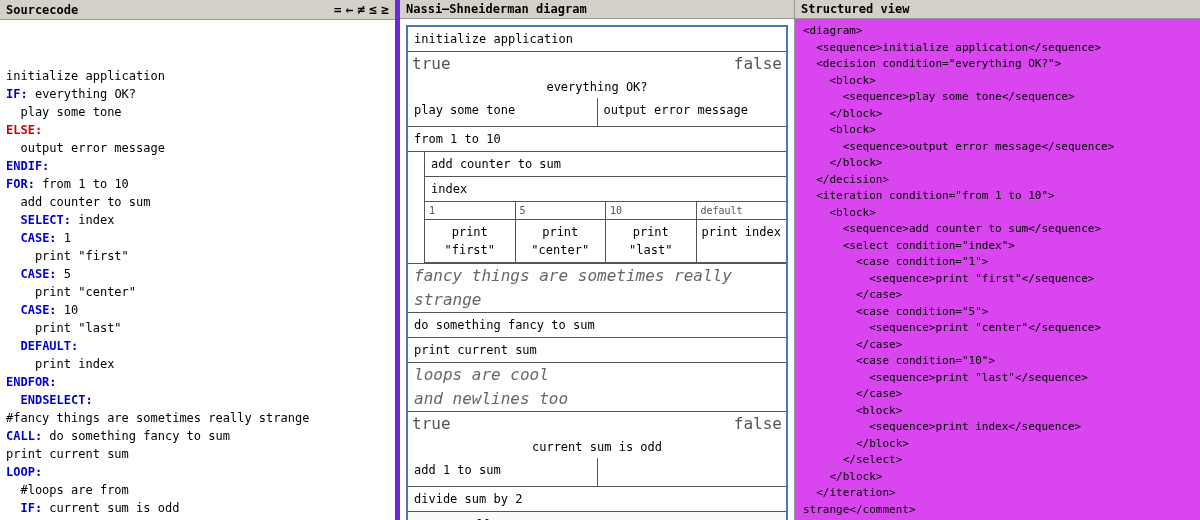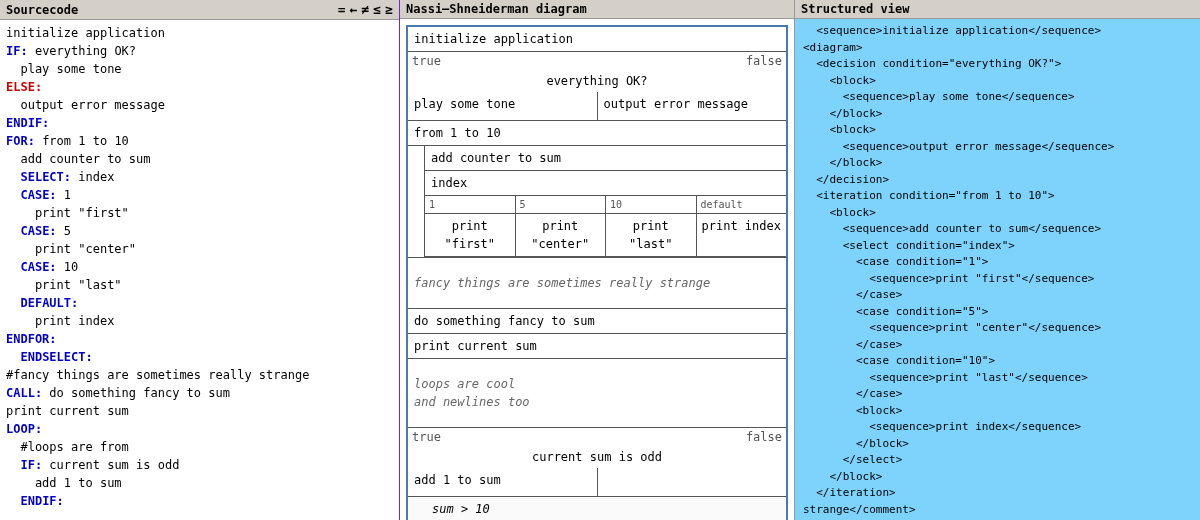--- a/index.html
+++ b/index.html
@@ -10,24 +10,25 @@
       display: flex;
       width: 1200px;
       height: 520px;
       overflow: hidden;
     }
 
     
     .panel-left {
       width: 400px;
       min-width: 400px;
-      border-right: 1px solid #6d28d9;
+      border-right: 5px solid #6d28d9;
       display: flex;
       flex-direction: column;
       background: #fff;
+      gap: 43px;
     }
     .panel-header {
       background: #d4d0c8;
       border-bottom: 1px solid #999;
       padding: 2px 6px;
       display: flex;
       align-items: center;
       justify-content: space-between;
       font-size: 12px;
       font-weight: bold;
@@ -128,22 +129,22 @@
     .ns-select-case-label {
       flex: 1;
       border-right: 1px solid #555;
       padding: 1px 4px;
       font-size: 10px;
       color: #555;
     }
     .ns-select-case-label:last-child { border-right: none; }
     .ns-comment {
       border-bottom: 1px solid #555;
-      padding: 16px 6px;
-      font-size: 12px;
+      padding: 0 6px;
+      font-size: 16px;
       font-style: italic;
       color: #666;
     }
     .ns-call {
       border-bottom: 1px solid #555;
       padding: 3px 6px;
       font-size: 12px;
     }
     .ns-while-loop {
       border-bottom: 1px solid #555;
@@ -157,21 +158,21 @@
     }
     .ns-diag-text {
       text-align: center;
       padding: 2px 4px;
       font-size: 12px;
     }
     .ns-true-false-labels {
       display: flex;
       justify-content: space-between;
       padding: 0 4px;
-      font-size: 12px;
+      font-size: 16px;
       color: #555;
     }
     .ns-if-inner {
       border-bottom: 1px solid #555;
     }
     .ns-exit {
       padding: 4px 6px;
       font-size: 12px;
       position: relative;
       border-bottom: 1px solid #555;
@@ -186,21 +187,21 @@
     }
     .ns-exit-text {
       padding-left: 16px;
     }
 
     
     .panel-right {
       flex: 1;
       display: flex;
       flex-direction: column;
-      background: #7dd3fc;
+      background: #d946ef;
     }
     .panel-right .panel-content {
       font-family: monospace;
       font-size: 11px;
       line-height: 1.5;
       padding: 4px 8px;
       overflow-y: auto;
     }
 
     
@@ -327,40 +328,41 @@
                 <span>false</span>
               </div>
               <div class="ns-diag-text">current sum is odd</div>
             </div>
             <div class="ns-decision-branches">
               <div class="ns-decision-branch">add 1 to sum</div>
               <div class="ns-decision-branch"></div>
             </div>
           </div>
 
+          <div class="ns-sequence">divide sum by 2</div>
         </div>
 
         <div class="ns-loop-condition">sum &gt; 10</div>
       </div>
 
       <div class="ns-exit">
         <span class="ns-exit-text">exit calculated result</span>
       </div>
 
     </div>
   </div>
 </div>
 
 <div class="panel-right">
   <div class="panel-header">
     <span>Structured view</span>
   </div>
   <div class="panel-content">
+    <div>&lt;diagram&gt;</div>
     <div>&nbsp;&nbsp;&lt;sequence&gt;initialize application&lt;/sequence&gt;</div>
-    <div>&lt;diagram&gt;</div>
     <div>&nbsp;&nbsp;&lt;decision condition="everything OK?"&gt;</div>
     <div>&nbsp;&nbsp;&nbsp;&nbsp;&lt;block&gt;</div>
     <div>&nbsp;&nbsp;&nbsp;&nbsp;&nbsp;&nbsp;&lt;sequence&gt;play some tone&lt;/sequence&gt;</div>
     <div>&nbsp;&nbsp;&nbsp;&nbsp;&lt;/block&gt;</div>
     <div>&nbsp;&nbsp;&nbsp;&nbsp;&lt;block&gt;</div>
     <div>&nbsp;&nbsp;&nbsp;&nbsp;&nbsp;&nbsp;&lt;sequence&gt;output error message&lt;/sequence&gt;</div>
     <div>&nbsp;&nbsp;&nbsp;&nbsp;&lt;/block&gt;</div>
     <div>&nbsp;&nbsp;&lt;/decision&gt;</div>
     <div>&nbsp;&nbsp;&lt;iteration condition="from 1 to 10"&gt;</div>
     <div>&nbsp;&nbsp;&nbsp;&nbsp;&lt;block&gt;</div>

